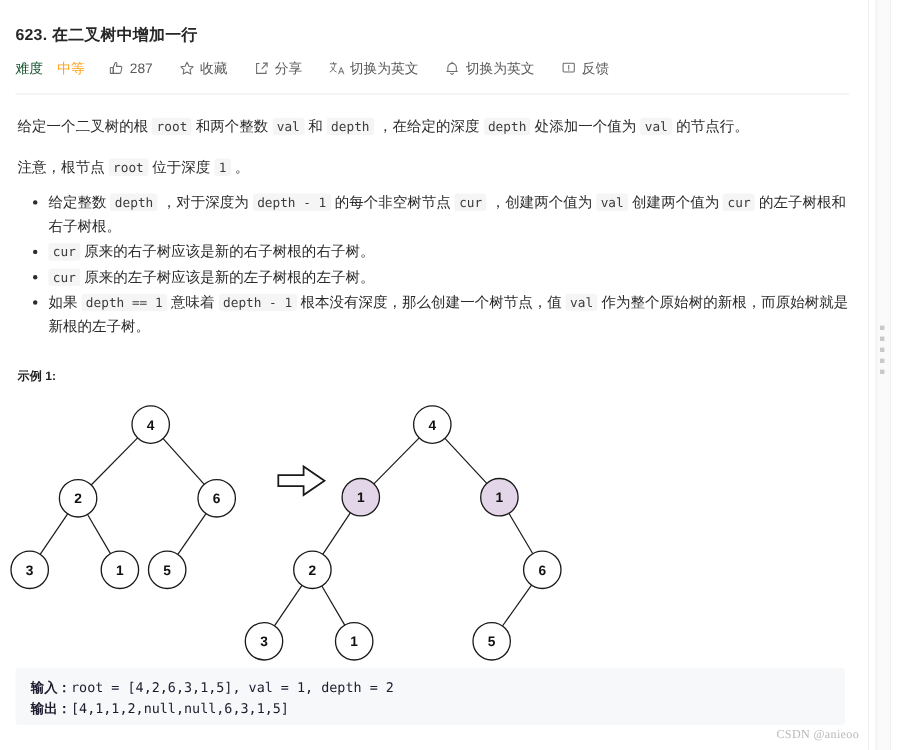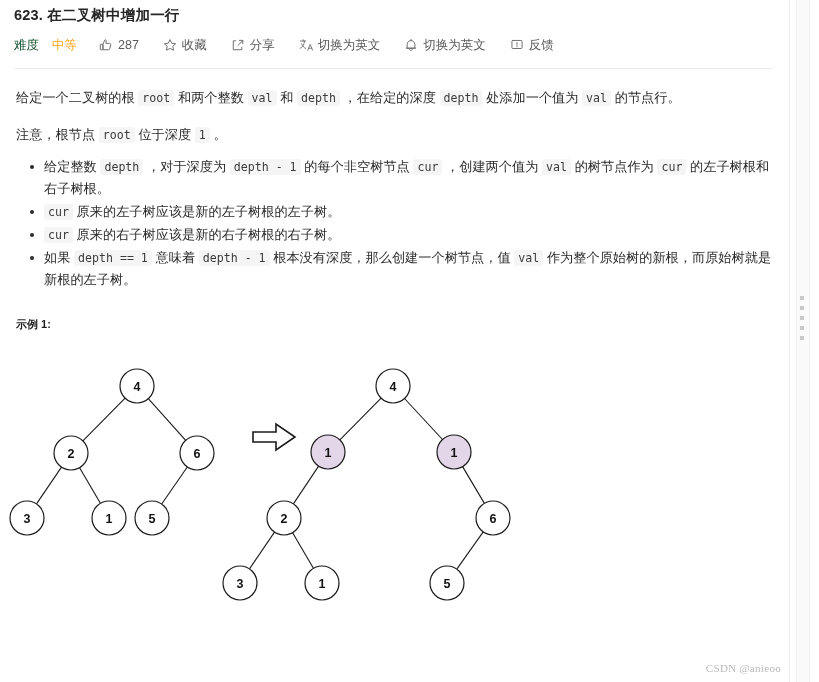--- a/index.html
+++ b/index.html
@@ -70,21 +70,21 @@
     display: block;
     width: 4px; height: 4px;
     background: #c9c9c9;
   }
 
   
   .title {
     font-size: 14.5px;
     font-weight: 700;
     color: #262626;
-    padding-top: 5px;
+    padding-top: 22px;
     letter-spacing: .2px;
     line-height: 20px;
   }
 
   
   .toolbar {
     display: flex;
     align-items: center;
     height: 26px;
     margin-top: 7px;
@@ -292,25 +292,25 @@
     </div>
 
     <div class="divider"></div>
 
     <div class="para"><span>给定一个二叉树的根 </span><code class="inl">root</code><span> 和两个整数 </span><code class="inl">val</code><span> 和 </span><code class="inl">depth</code><span> ，在给定的深度 </span><code class="inl">depth</code><span> 处添加一个值为 </span><code class="inl">val</code><span> 的节点行。</span></div>
 
     <div class="para small-gap"><span>注意，根节点 </span><code class="inl">root</code><span> 位于深度 </span><code class="inl">1</code><span> 。</span></div>
 
 
     <ul class="rules">
-      <li><span>给定整数 </span><code class="inl">depth</code><span> ，对于深度为 </span><code class="inl">depth - 1</code><span> 的每个非空树节点 </span><code class="inl">cur</code><span> ，创建两个值为 </span><code class="inl">val</code><span> 的树节点作为 </span><code class="inl">cur</code><span> 的左子树根和右子树根。</span></li>
+      <li><span>给定整数 </span><code class="inl">depth</code><span> ，对于深度为 </span><code class="inl">depth - 1</code><span> 的每个非空树节点 </span><code class="inl">cur</code><span> ，创建两个值为 </span><code class="inl">val</code><span> 创建两个值为 </span><code class="inl">cur</code><span> 的左子树根和右子树根。</span></li>
+
+      <li><code class="inl">cur</code><span> 原来的右子树应该是新的右子树根的右子树。</span></li>
 
       <li><code class="inl">cur</code><span> 原来的左子树应该是新的左子树根的左子树。</span></li>
-
-      <li><code class="inl">cur</code><span> 原来的右子树应该是新的右子树根的右子树。</span></li>
 
       <li><span>如果 </span><code class="inl">depth == 1</code><span> 意味着 </span><code class="inl">depth - 1</code><span> 根本没有深度，那么创建一个树节点，值 </span><code class="inl">val</code><span> 作为整个原始树的新根，而原始树就是新根的左子树。</span></li>
     </ul>
 
     <div class="example-head">示例 1:</div>
 
   </div>
 
   <div class="figure" style="position:absolute; left:0; top:355px;">
     <svg id="tree-svg" width="760" height="250" viewBox="0 0 760 250">
@@ -390,20 +390,24 @@
             <text x="447" y="226.6" text-anchor="middle" font-family="&quot;Liberation Sans&quot;, sans-serif" font-size="12.5" font-weight="700" fill="#111111">5</text>
           </g>
         </g>
 
       <g>
         <path d="M253 71 L276 71 L276 63 L295 76 L276 89 L276 81 L253 81 Z" fill="#ffffff" stroke="#1a1a1a" stroke-width="1.6" stroke-linejoin="miter"></path>
       </g>
     </svg>
   </div>
 
+  <div class="codeblock">
+    <div class="ln"><b>输入：</b><span>root = [4,2,6,3,1,5], val = 1, depth = 2</span></div>
+    <div class="ln"><b>输出：</b><span>[4,1,1,2,null,null,6,3,1,5]</span></div>
+  </div>
 
   <div class="watermark">CSDN @anieoo</div>
 
   <div id="splitter">
     <div class="rail-left"></div>
     <div class="rail-track"></div>
     <div class="grip">
       <i></i>
       <i></i>
       <i></i>

